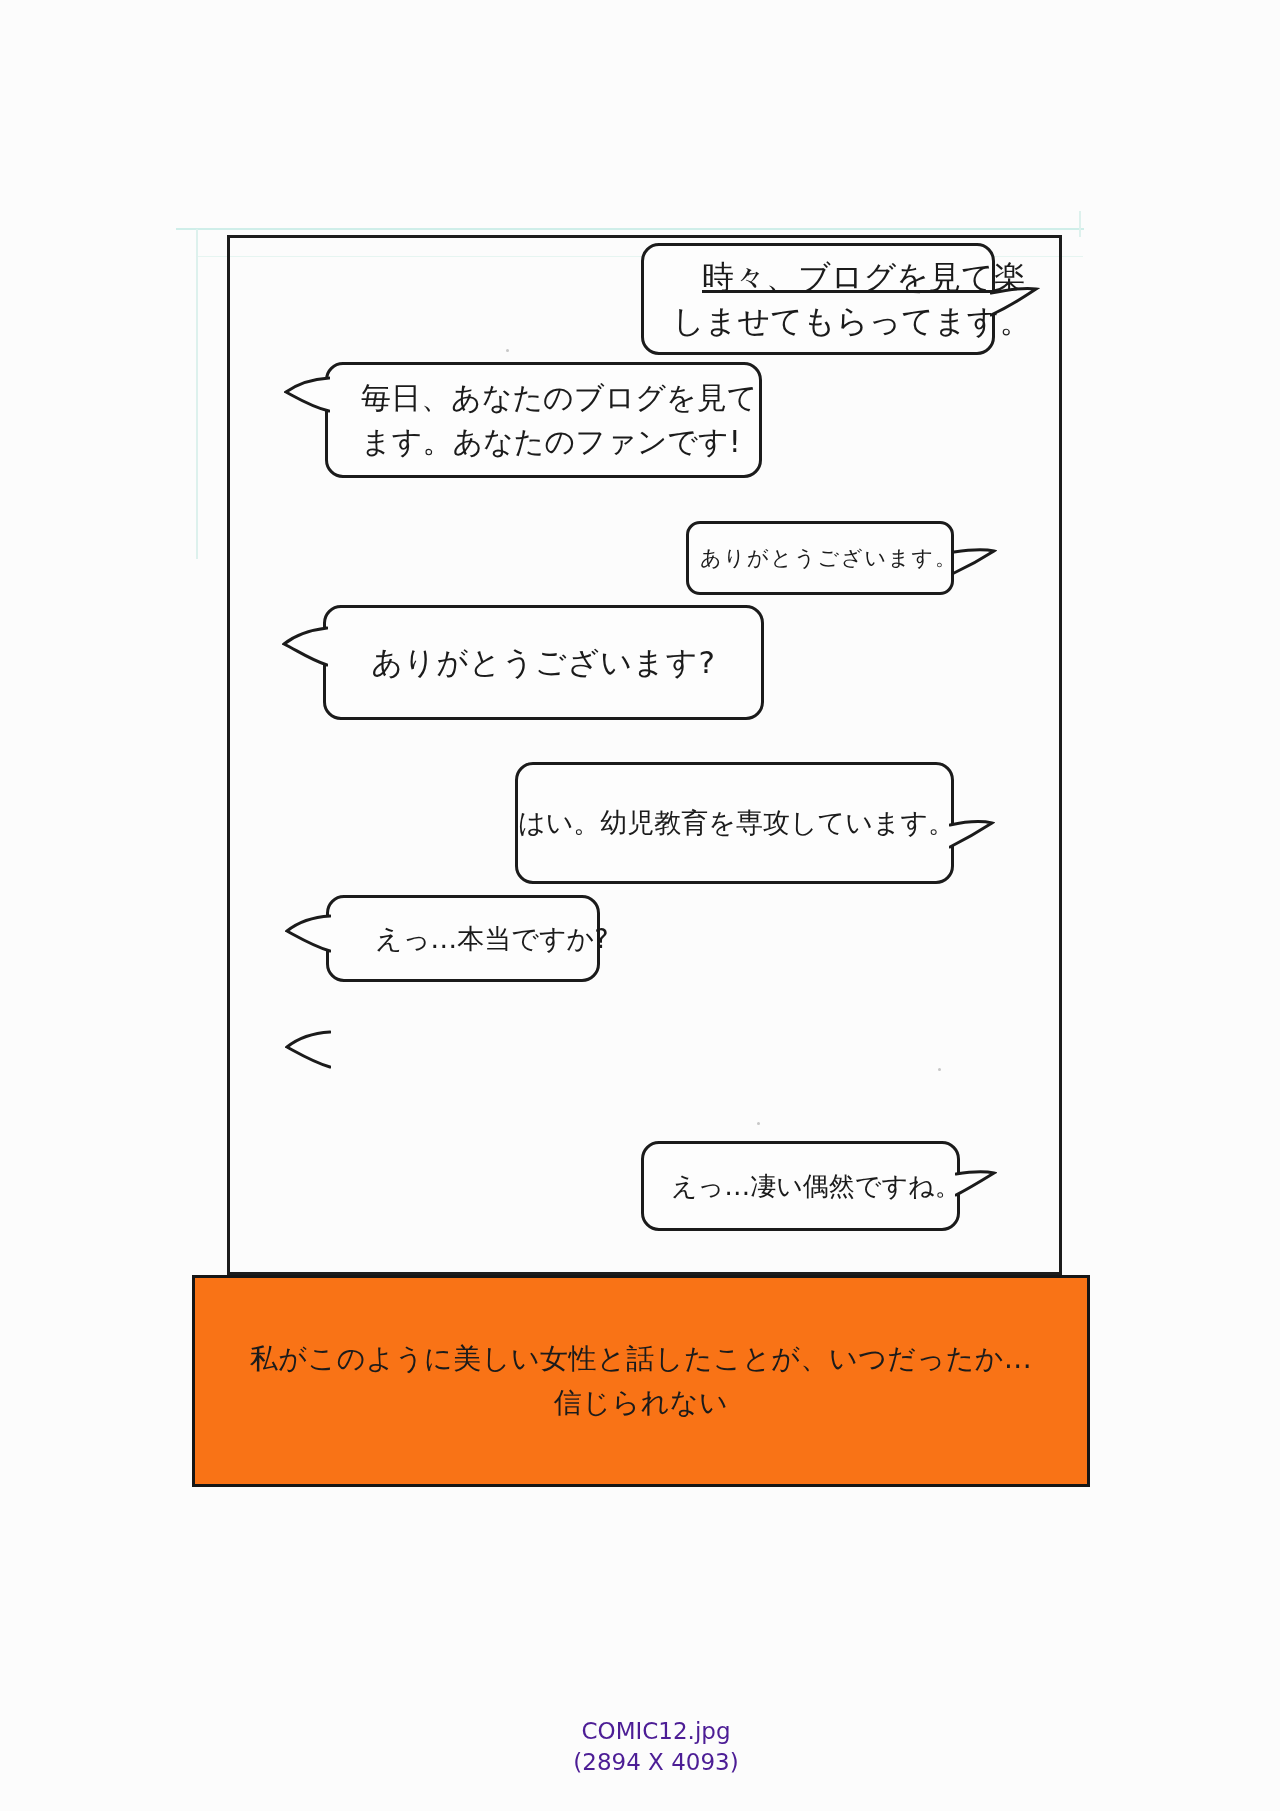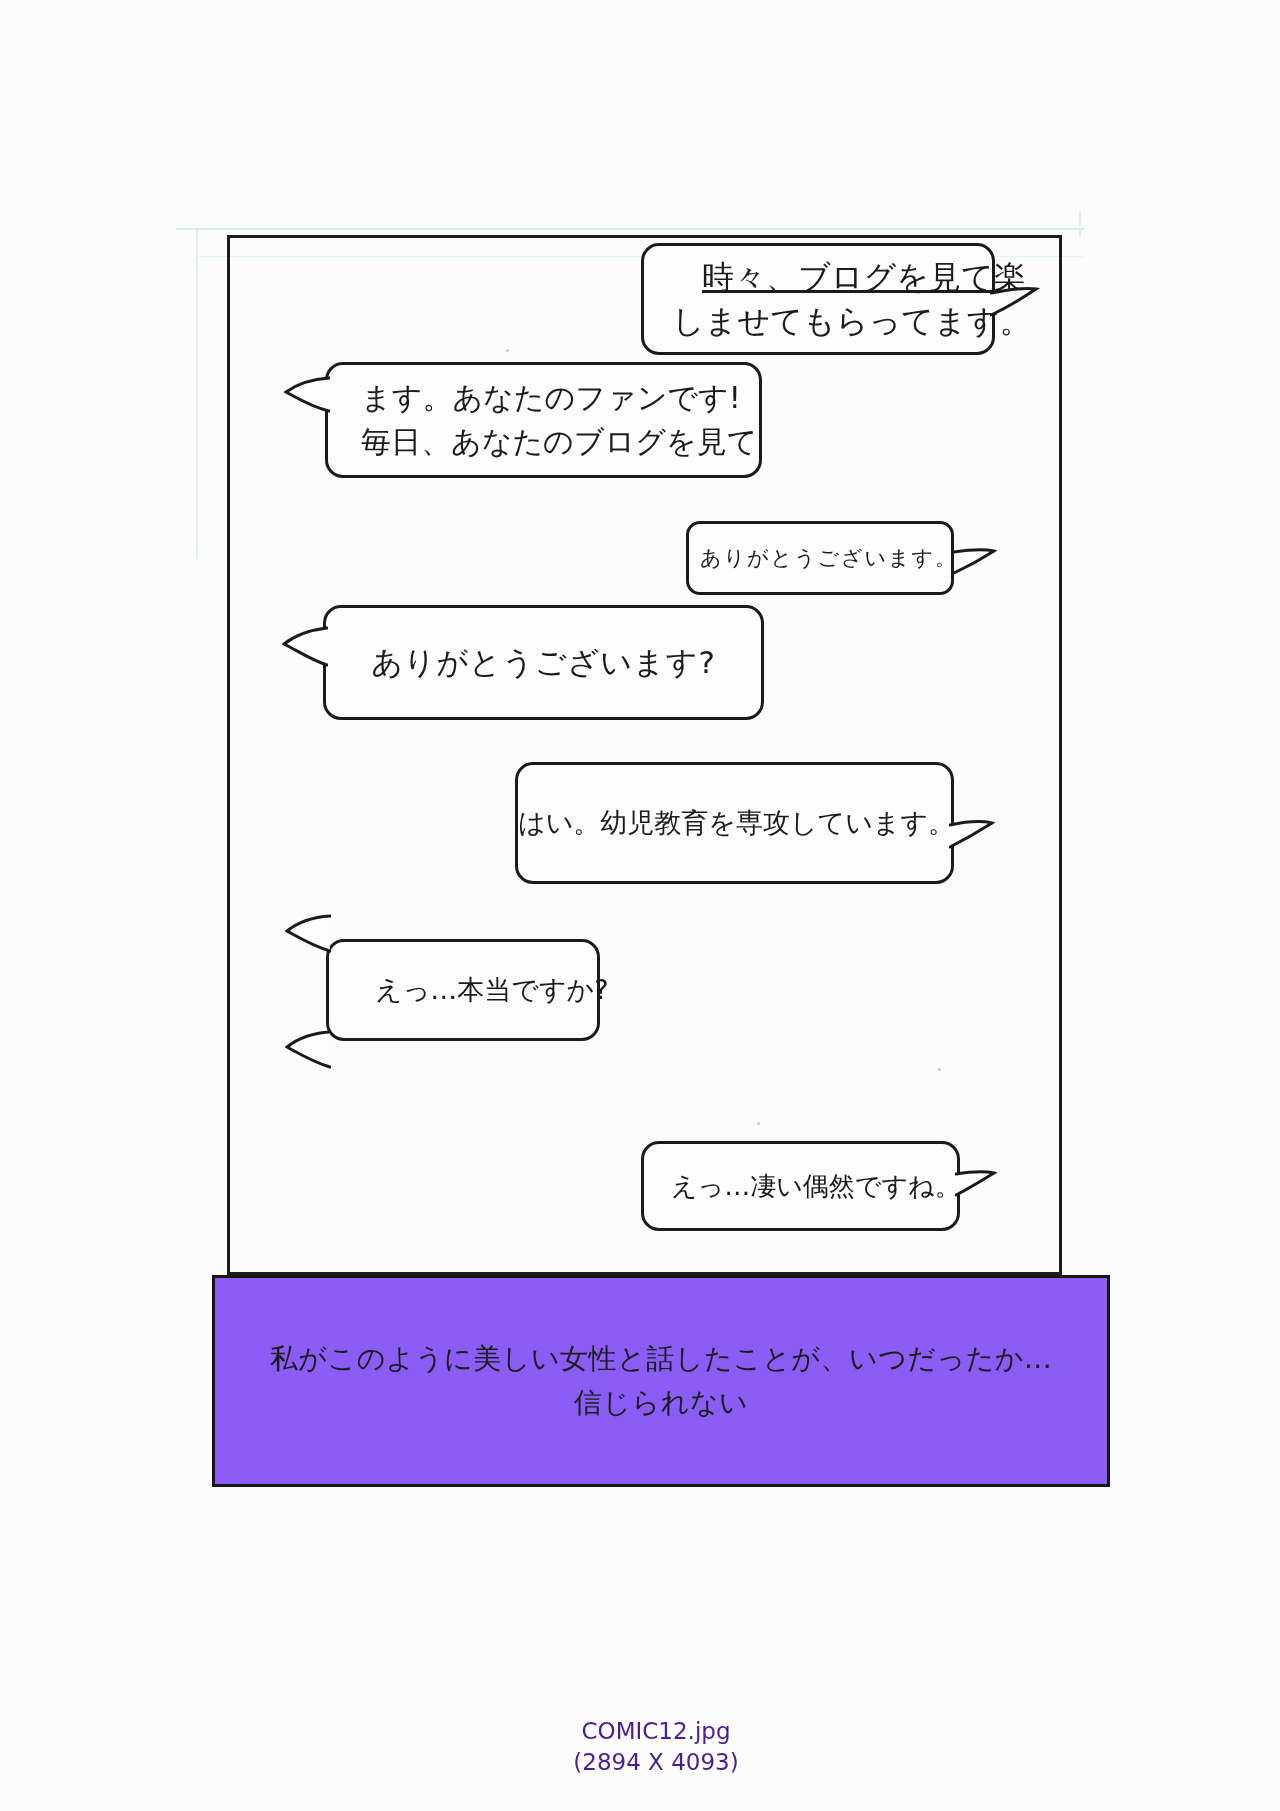--- a/index.html
+++ b/index.html
@@ -30,40 +30,40 @@
     z-index:2;
   }
   .bubble .line { white-space:nowrap; }
 
   .b1 { left:641px; top:243px; width:354px; height:112px; font-size:32px; line-height:44px; padding-left:28px; }
   .b1 .line:first-child { text-indent:30px;text-decoration:underline; }
   .b2 { left:325px; top:362px; width:437px; height:116px; font-size:30px; line-height:44px; padding-left:33px; }
   .b3 { left:686px; top:521px; width:268px; height:74px;  font-size:21px; letter-spacing:2px; padding-left:11px; border-radius:14px; }
   .b4 { left:323px; top:605px; width:441px; height:115px; font-size:31px; letter-spacing:1px; text-align:center; }
   .b5 { left:515px; top:762px; width:439px; height:122px; font-size:27px; text-align:left; }
-  .b6 { left:326px; top:895px; width:274px; height:102px; font-size:27px; padding-left:46px;margin-top:44px; }
+  .b6 { left:326px; top:895px; width:274px; height:87px; font-size:27px; padding-left:46px; }
   .b7 { left:326px; top:1008px; width:464px; height:98px; font-size:26px; padding-left:44px; }
   .b8 { left:641px; top:1141px; width:319px; height:90px; font-size:26px; text-align:center;padding-left:27px; }
 
   .tail { position:absolute; z-index:3; }
   .tail svg { display:block; }
 
   .t1 { left:990px; top:285px; }
   .t2 { left:284px; top:374px; }
   .t3 { left:953px; top:546px; }
   .t4 { left:282px; top:624px; }
   .t5 { left:949px; top:818px; }
   .t6 { left:285px; top:912px; }
   .t7 { left:285px; top:1028px; }
   .t8 { left:955px; top:1168px; }
 
   
   .caption {
-    position:absolute; left:212px; top:1275px; width:898px; height:212px;
-    border:3px solid #161616; box-sizing:border-box; background:#8b5cf6;
+    position:absolute; left:192px; top:1275px; width:898px; height:212px;
+    border:3px solid #161616; box-sizing:border-box; background:#f97316;
     display:flex; flex-direction:column; justify-content:center; align-items:center;
     font-size:28px; line-height:44px; letter-spacing:0.5px; text-align:center; z-index:4;
   }
 
   
   .footer {
     position:absolute; left:0; top:1716px; width:100%;
     text-align:center; font-size:23px; line-height:31px; font-weight:500;
   }
 </style>
@@ -87,22 +87,22 @@
     <div class="line">しませてもらってます。</div>
   </div>
   <div class="tail t1">
     <svg width="50" height="34" viewBox="0 0 50 34">
       <path d="M1,8 C16,5 32,2 46,4 C31,14 16,23 1,30 Z" fill="#fdfdfd" stroke="none"></path>
       <path d="M1,8 C16,5 32,2 46,4 C31,14 16,23 1,30" fill="none" stroke="#1b1b1b" stroke-width="3" stroke-linecap="round"></path>
     </svg>
   </div>
 
   <div class="bubble b2">
+    <div class="line">毎日、あなたのブログを見て</div>
     <div class="line">ます。あなたのファンです!</div>
-    <div class="line">毎日、あなたのブログを見て</div>
   </div>
   <div class="tail t2">
     <svg width="46" height="40" viewBox="0 0 46 40">
       <path d="M45,4 C28,5 12,11 2,18 C15,25 28,33 45,37 Z" fill="#fdfdfd" stroke="none"></path>
       <path d="M45,4 C28,5 12,11 2,18 C15,25 28,33 45,37" fill="none" stroke="#1b1b1b" stroke-width="3" stroke-linecap="round"></path>
     </svg>
   </div>
 
   <div class="bubble b3">
     <div class="line">ありがとうございます。</div>

